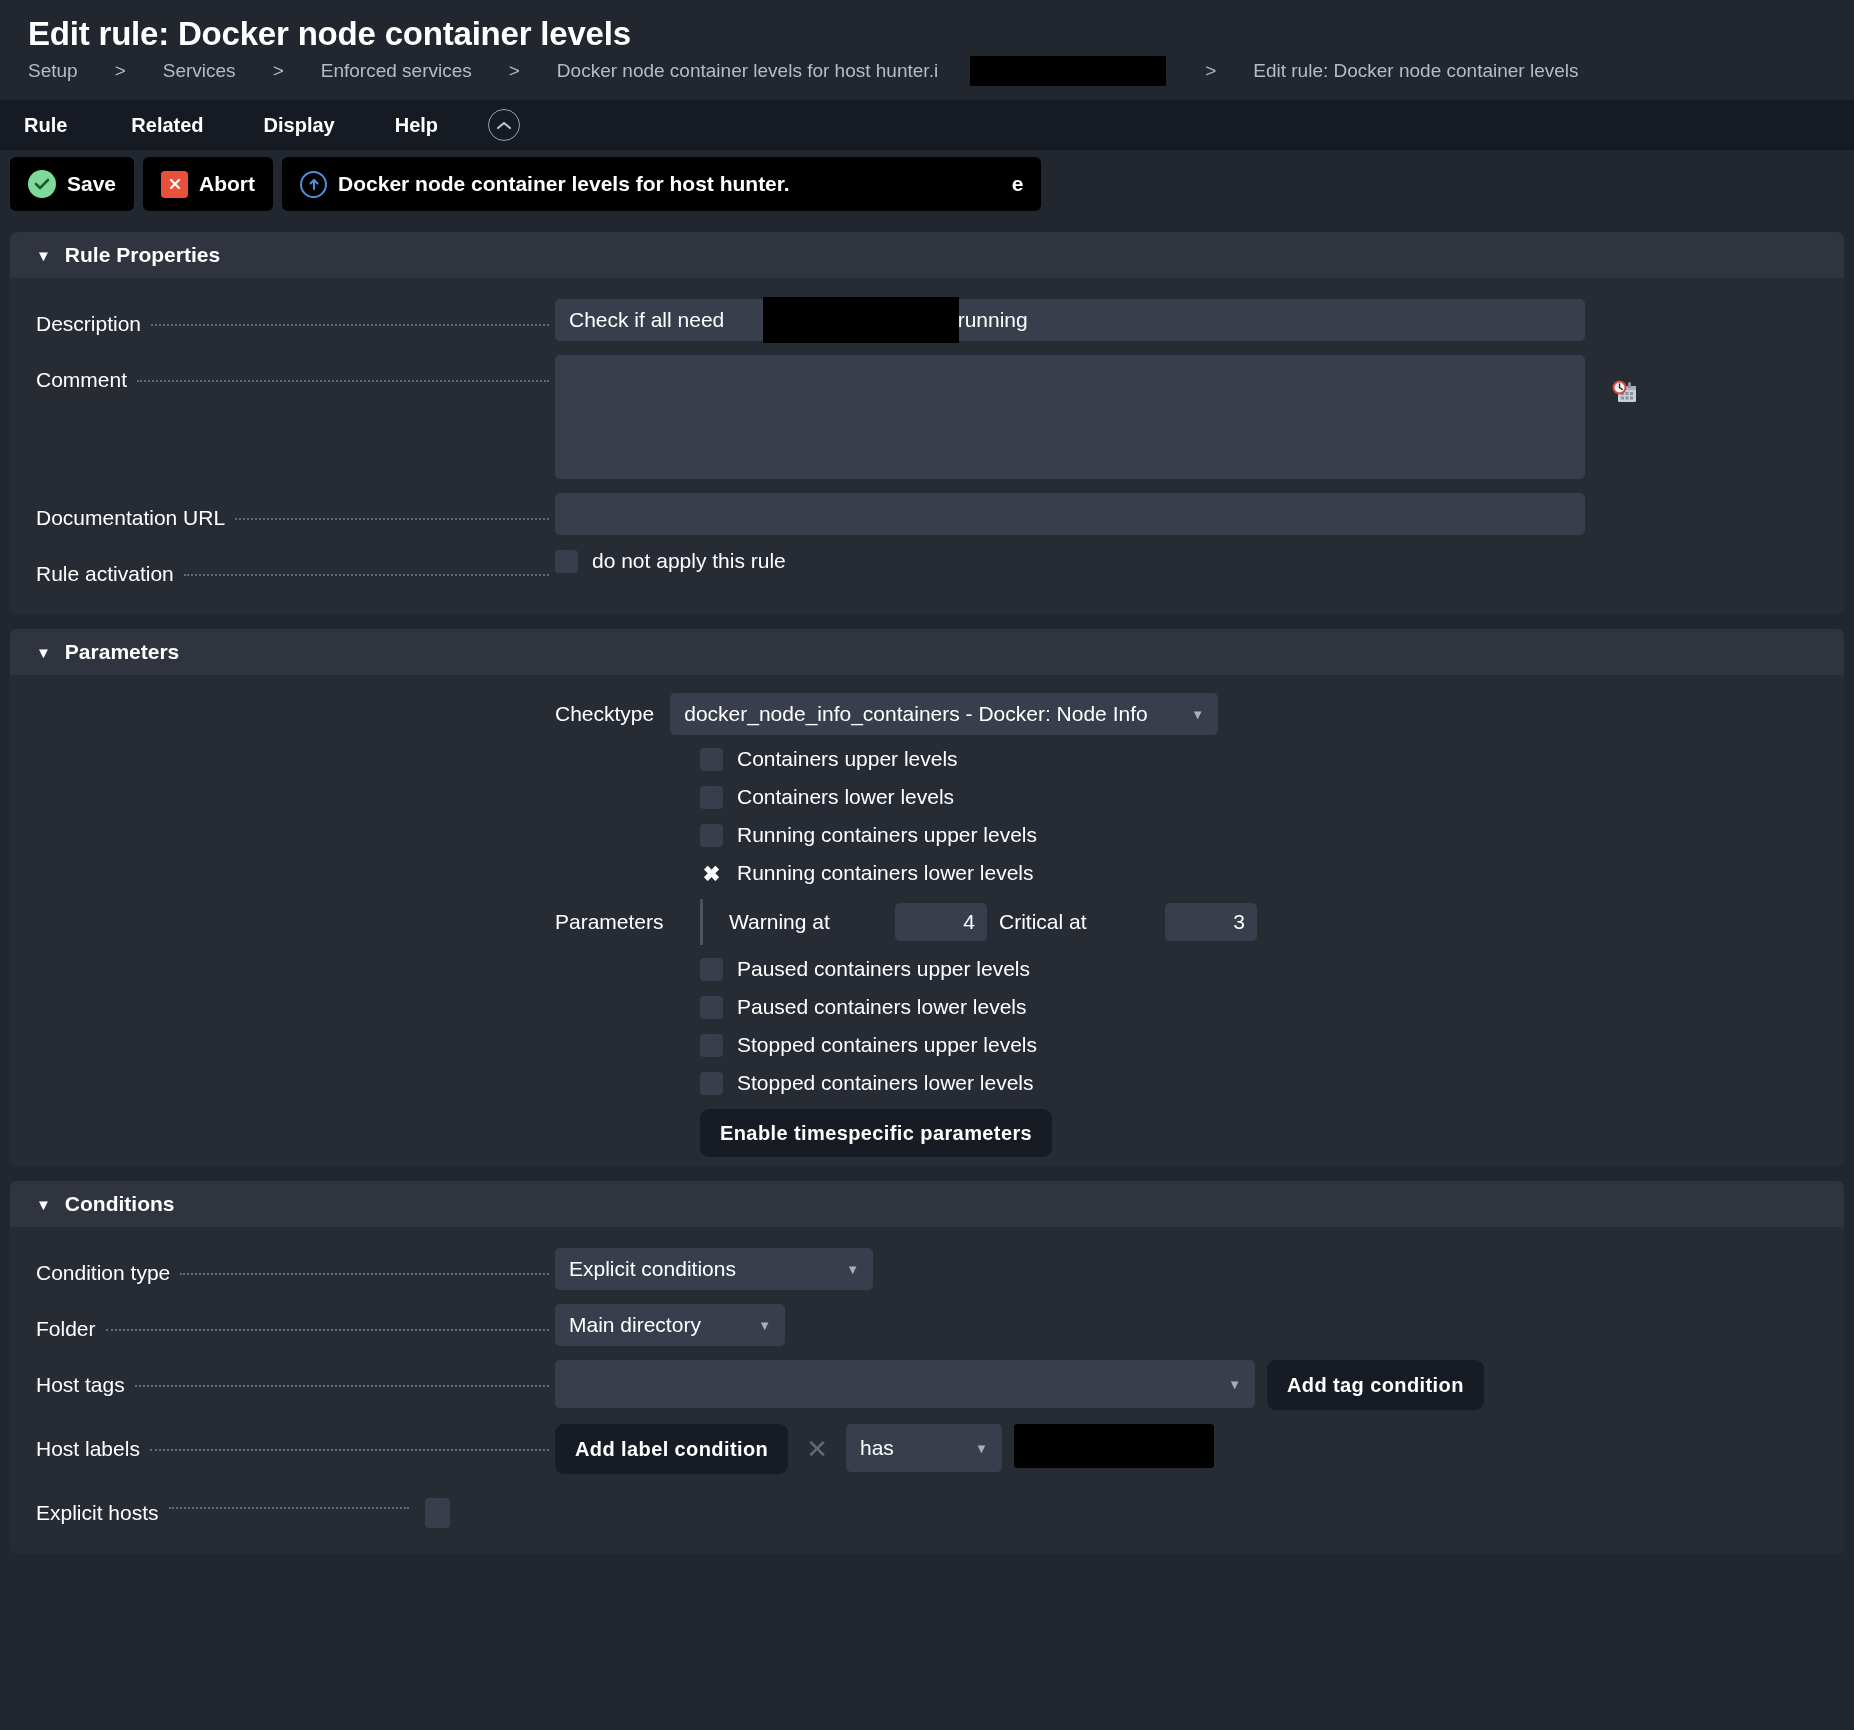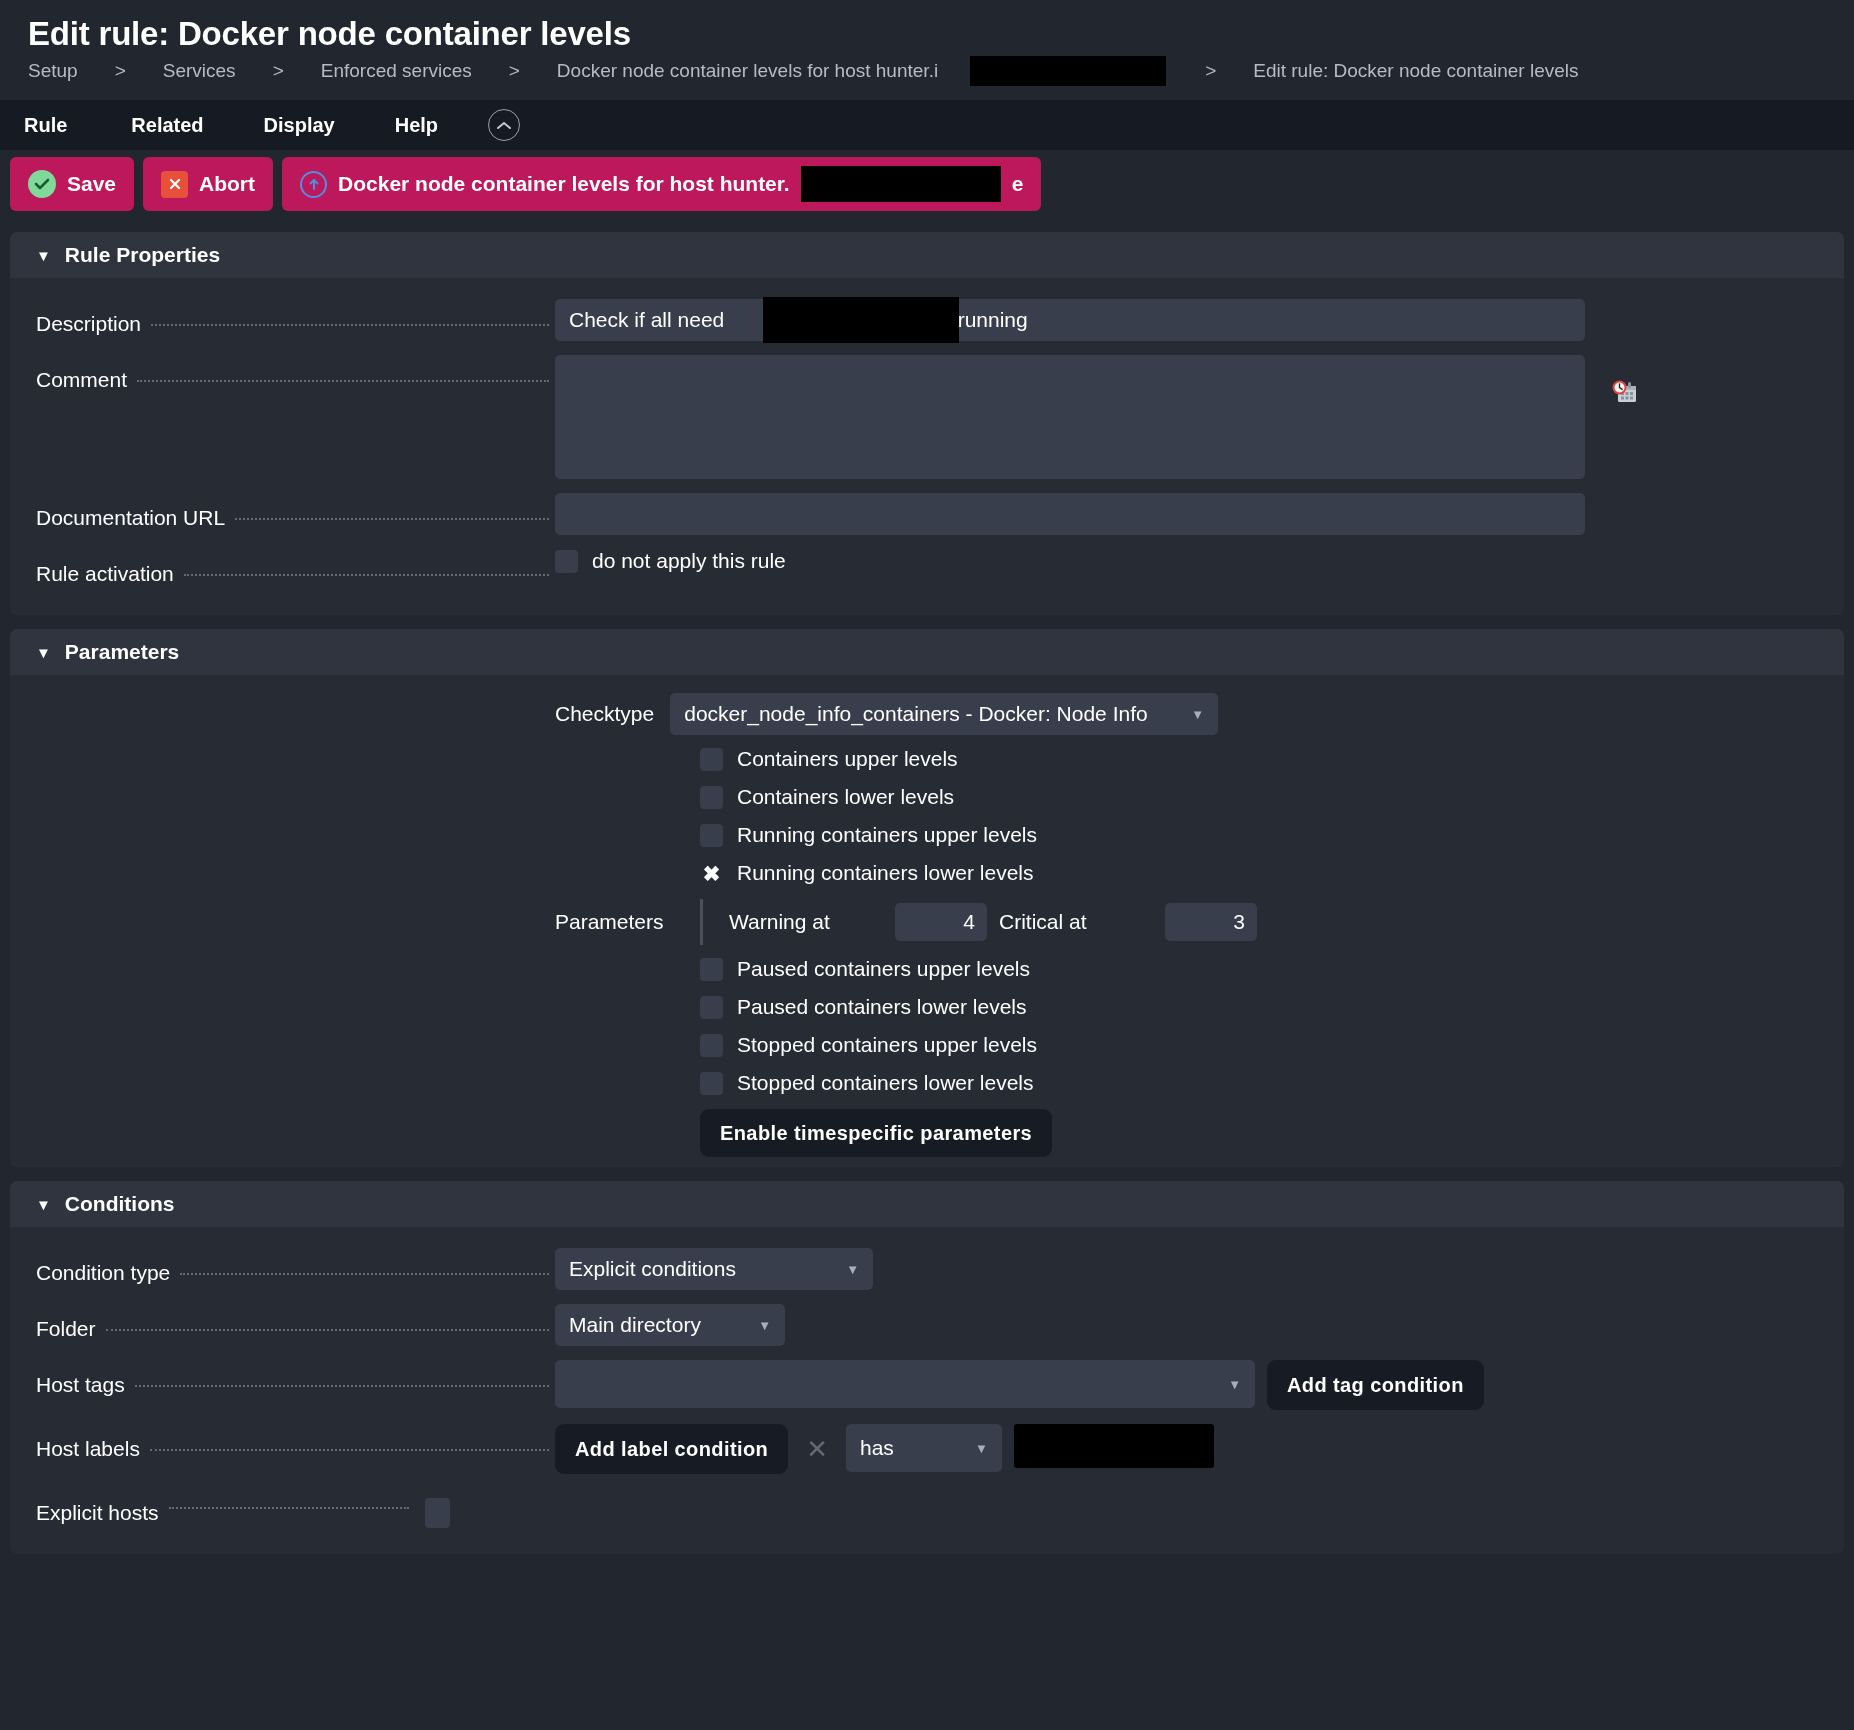--- a/index.html
+++ b/index.html
@@ -74,21 +74,21 @@
   
   .toolbar {
     background: #22262e;
     height: 68px;
     display: flex;
     align-items: center;
     gap: 9px;
     padding: 0 0 0 10px;
   }
   .tbtn {
-    background: #be185d;
+    background: #000000;
     border-radius: 6px;
     height: 54px;
     display: flex;
     align-items: center;
     gap: 11px;
     padding: 0 18px;
     font-size: 21px;
     font-weight: bold;
     color: #ffffff;
     cursor: pointer;

